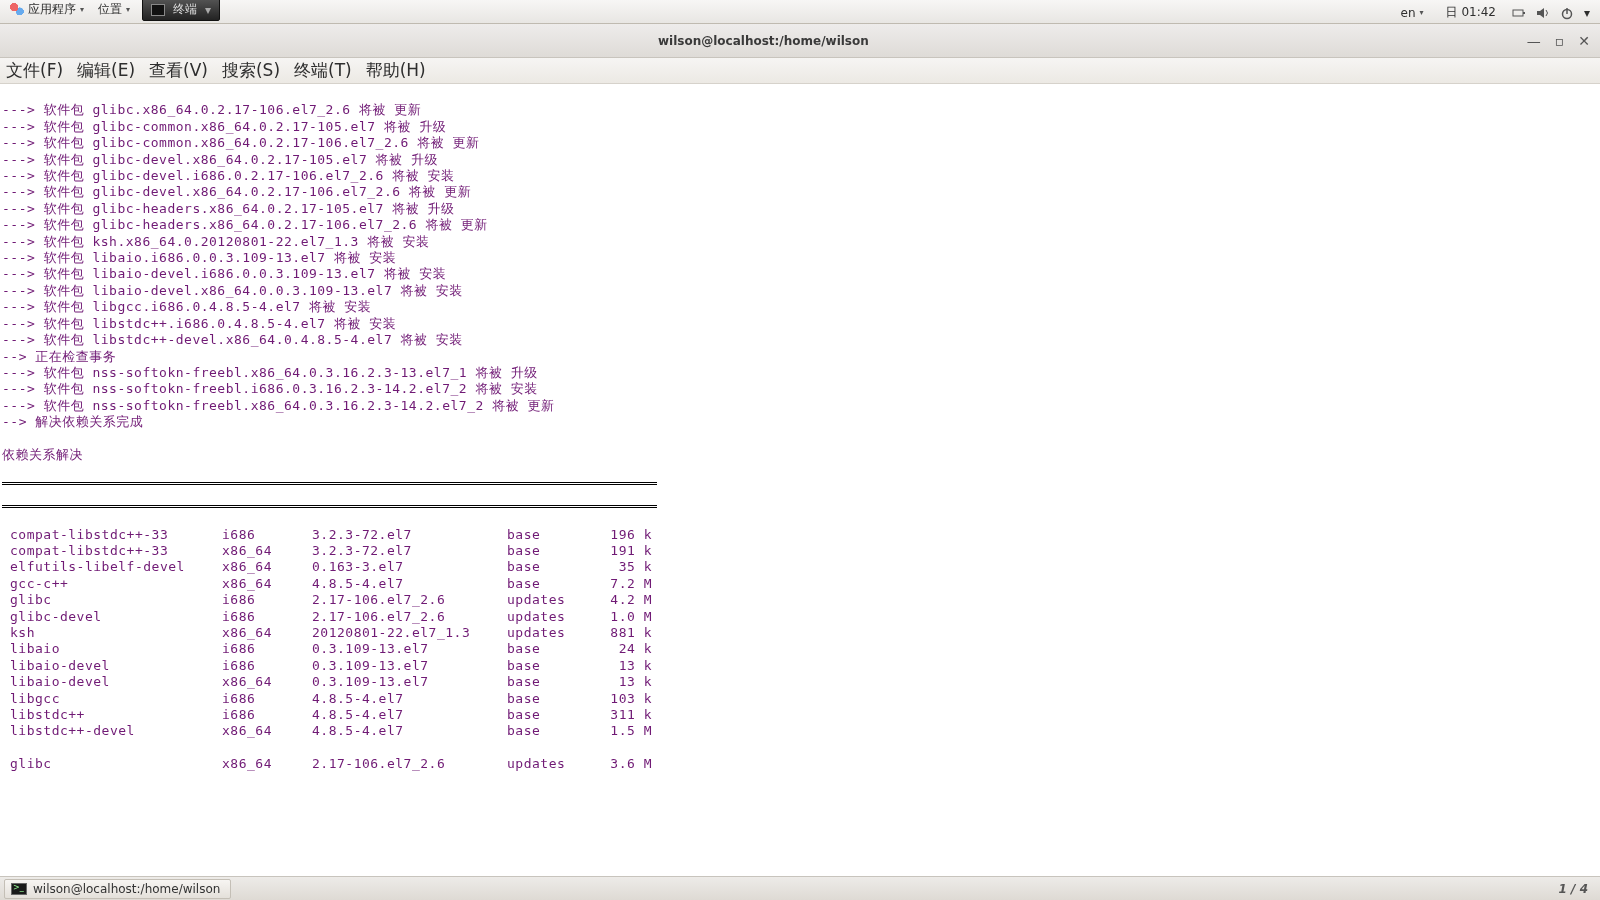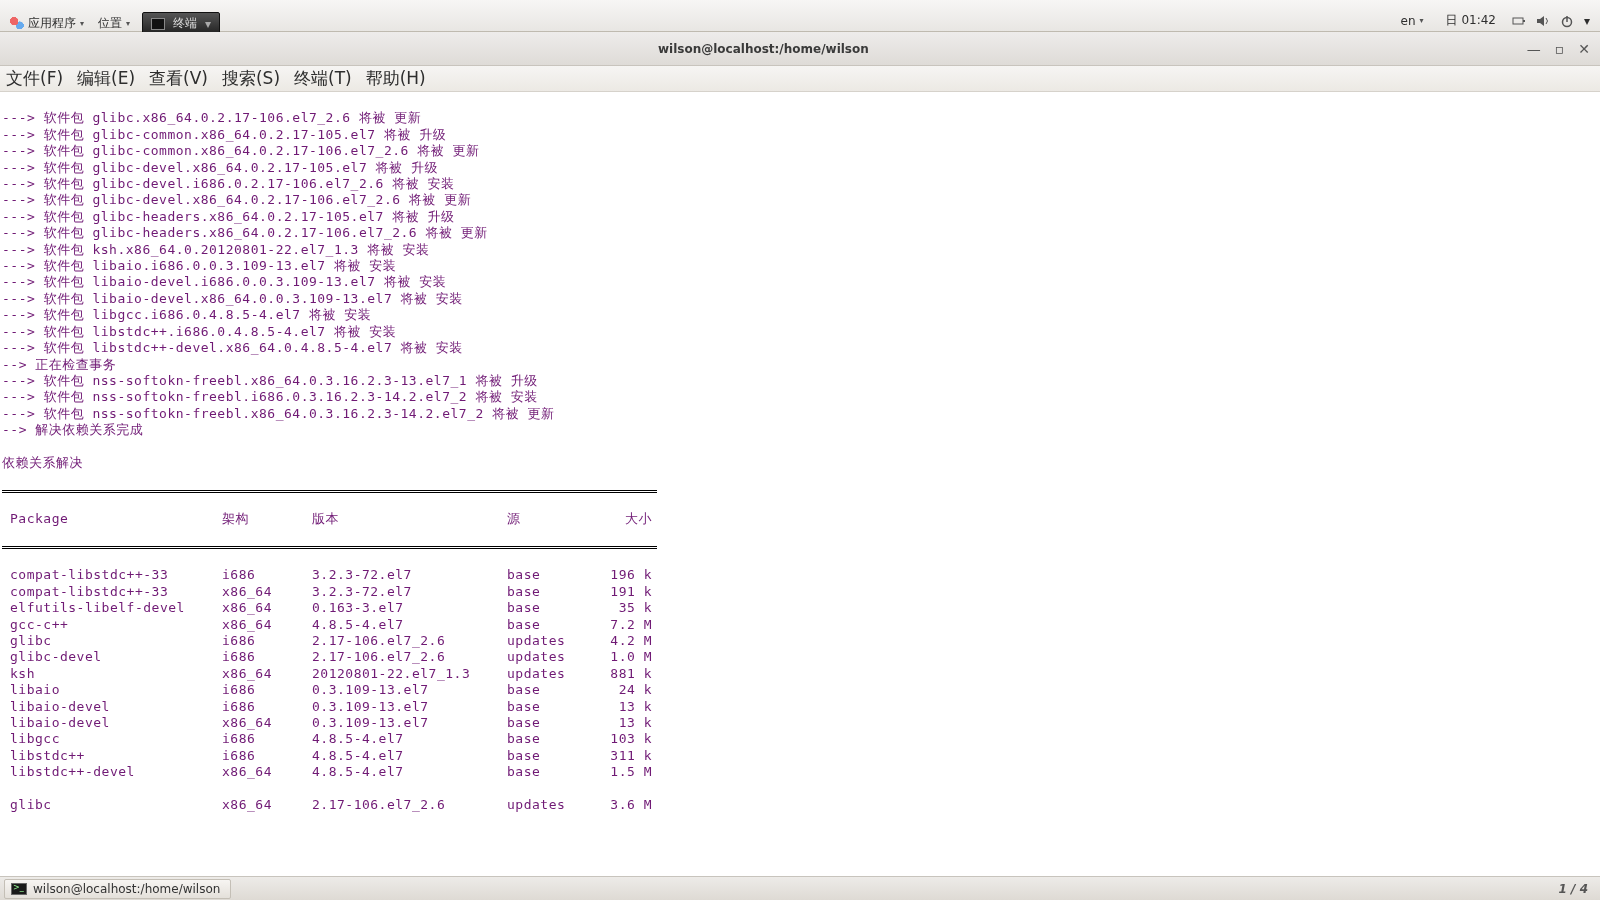--- a/index.html
+++ b/index.html
@@ -9,26 +9,26 @@
     background: #ffffff;
     color: #000;
     width: 1600px;
     height: 900px;
     overflow: hidden;
     display: flex;
     flex-direction: column;
   }
   
   .top-panel {
-    height: 32px;
+    height: 24px;
     background: linear-gradient(to bottom, #f7f6f5, #e8e6e3);
     border-bottom: 1px solid #bfbab0;
     display: flex;
-    align-items: flex-start;
-    padding: 12px 4px;
+    align-items: flex-end;
+    padding: 2px 4px;
     font-size: 12px;
     color: #2e2e2e;
   }
   .top-panel .left { display: flex; align-items: center; gap: 2px; }
   .top-panel .right { margin-left: auto; display: flex; align-items: center; gap: 10px; padding-right: 6px; }
   .panel-item { padding: 0 6px; display: flex; align-items: center; gap: 4px; cursor: pointer; }
   .panel-item .caret { font-size: 8px; color: #555; }
   .panel-ico { width: 14px; height: 14px; display: inline-block; }
   .ico-foot { background: radial-gradient(circle at 30% 30%, #e66 30%, transparent 31%), radial-gradient(circle at 70% 60%, #6ae 30%, transparent 31%); }
   .taskbar-btn {
@@ -220,27 +220,20 @@
 ---&gt; 软件包 libstdc++-devel.x86_64.0.4.8.5-4.el7 将被 安装
 --&gt; 正在检查事务
 ---&gt; 软件包 nss-softokn-freebl.x86_64.0.3.16.2.3-13.el7_1 将被 升级
 ---&gt; 软件包 nss-softokn-freebl.i686.0.3.16.2.3-14.2.el7_2 将被 安装
 ---&gt; 软件包 nss-softokn-freebl.x86_64.0.3.16.2.3-14.2.el7_2 将被 更新
 --&gt; 解决依赖关系完成
 
 依赖关系解决
 </div>
 <div class="hr-dbl"></div>
-<div class="row hdr">
-  <span class="c-pkg">Package</span>
-  <span class="c-arch">架构</span>
-  <span class="c-ver">版本</span>
-  <span class="c-src">源</span>
-  <span class="c-size">大小</span>
-</div>
 <div class="hr-dbl"></div>
 <div id="installing-rows"><div class="row"><span class="c-pkg">compat-libstdc++-33</span><span class="c-arch">i686</span><span class="c-ver">3.2.3-72.el7</span><span class="c-src">base</span><span class="c-size">196 k</span></div><div class="row"><span class="c-pkg">compat-libstdc++-33</span><span class="c-arch">x86_64</span><span class="c-ver">3.2.3-72.el7</span><span class="c-src">base</span><span class="c-size">191 k</span></div><div class="row"><span class="c-pkg">elfutils-libelf-devel</span><span class="c-arch">x86_64</span><span class="c-ver">0.163-3.el7</span><span class="c-src">base</span><span class="c-size">35 k</span></div><div class="row"><span class="c-pkg">gcc-c++</span><span class="c-arch">x86_64</span><span class="c-ver">4.8.5-4.el7</span><span class="c-src">base</span><span class="c-size">7.2 M</span></div><div class="row"><span class="c-pkg">glibc</span><span class="c-arch">i686</span><span class="c-ver">2.17-106.el7_2.6</span><span class="c-src">updates</span><span class="c-size">4.2 M</span></div><div class="row"><span class="c-pkg">glibc-devel</span><span class="c-arch">i686</span><span class="c-ver">2.17-106.el7_2.6</span><span class="c-src">updates</span><span class="c-size">1.0 M</span></div><div class="row"><span class="c-pkg">ksh</span><span class="c-arch">x86_64</span><span class="c-ver">20120801-22.el7_1.3</span><span class="c-src">updates</span><span class="c-size">881 k</span></div><div class="row"><span class="c-pkg">libaio</span><span class="c-arch">i686</span><span class="c-ver">0.3.109-13.el7</span><span class="c-src">base</span><span class="c-size">24 k</span></div><div class="row"><span class="c-pkg">libaio-devel</span><span class="c-arch">i686</span><span class="c-ver">0.3.109-13.el7</span><span class="c-src">base</span><span class="c-size">13 k</span></div><div class="row"><span class="c-pkg">libaio-devel</span><span class="c-arch">x86_64</span><span class="c-ver">0.3.109-13.el7</span><span class="c-src">base</span><span class="c-size">13 k</span></div><div class="row"><span class="c-pkg">libgcc</span><span class="c-arch">i686</span><span class="c-ver">4.8.5-4.el7</span><span class="c-src">base</span><span class="c-size">103 k</span></div><div class="row"><span class="c-pkg">libstdc++</span><span class="c-arch">i686</span><span class="c-ver">4.8.5-4.el7</span><span class="c-src">base</span><span class="c-size">311 k</span></div><div class="row"><span class="c-pkg">libstdc++-devel</span><span class="c-arch">x86_64</span><span class="c-ver">4.8.5-4.el7</span><span class="c-src">base</span><span class="c-size">1.5 M</span></div></div>
 <div id="updating-rows"><div class="row"><span class="c-pkg">glibc</span><span class="c-arch">x86_64</span><span class="c-ver">2.17-106.el7_2.6</span><span class="c-src">updates</span><span class="c-size">3.6 M</span></div></div>
 </div>
 
 <div class="bottom-panel">
   <div class="bottom-task">
     <span class="term-ico2"></span>
     <span>wilson@localhost:/home/wilson</span>
   </div>

